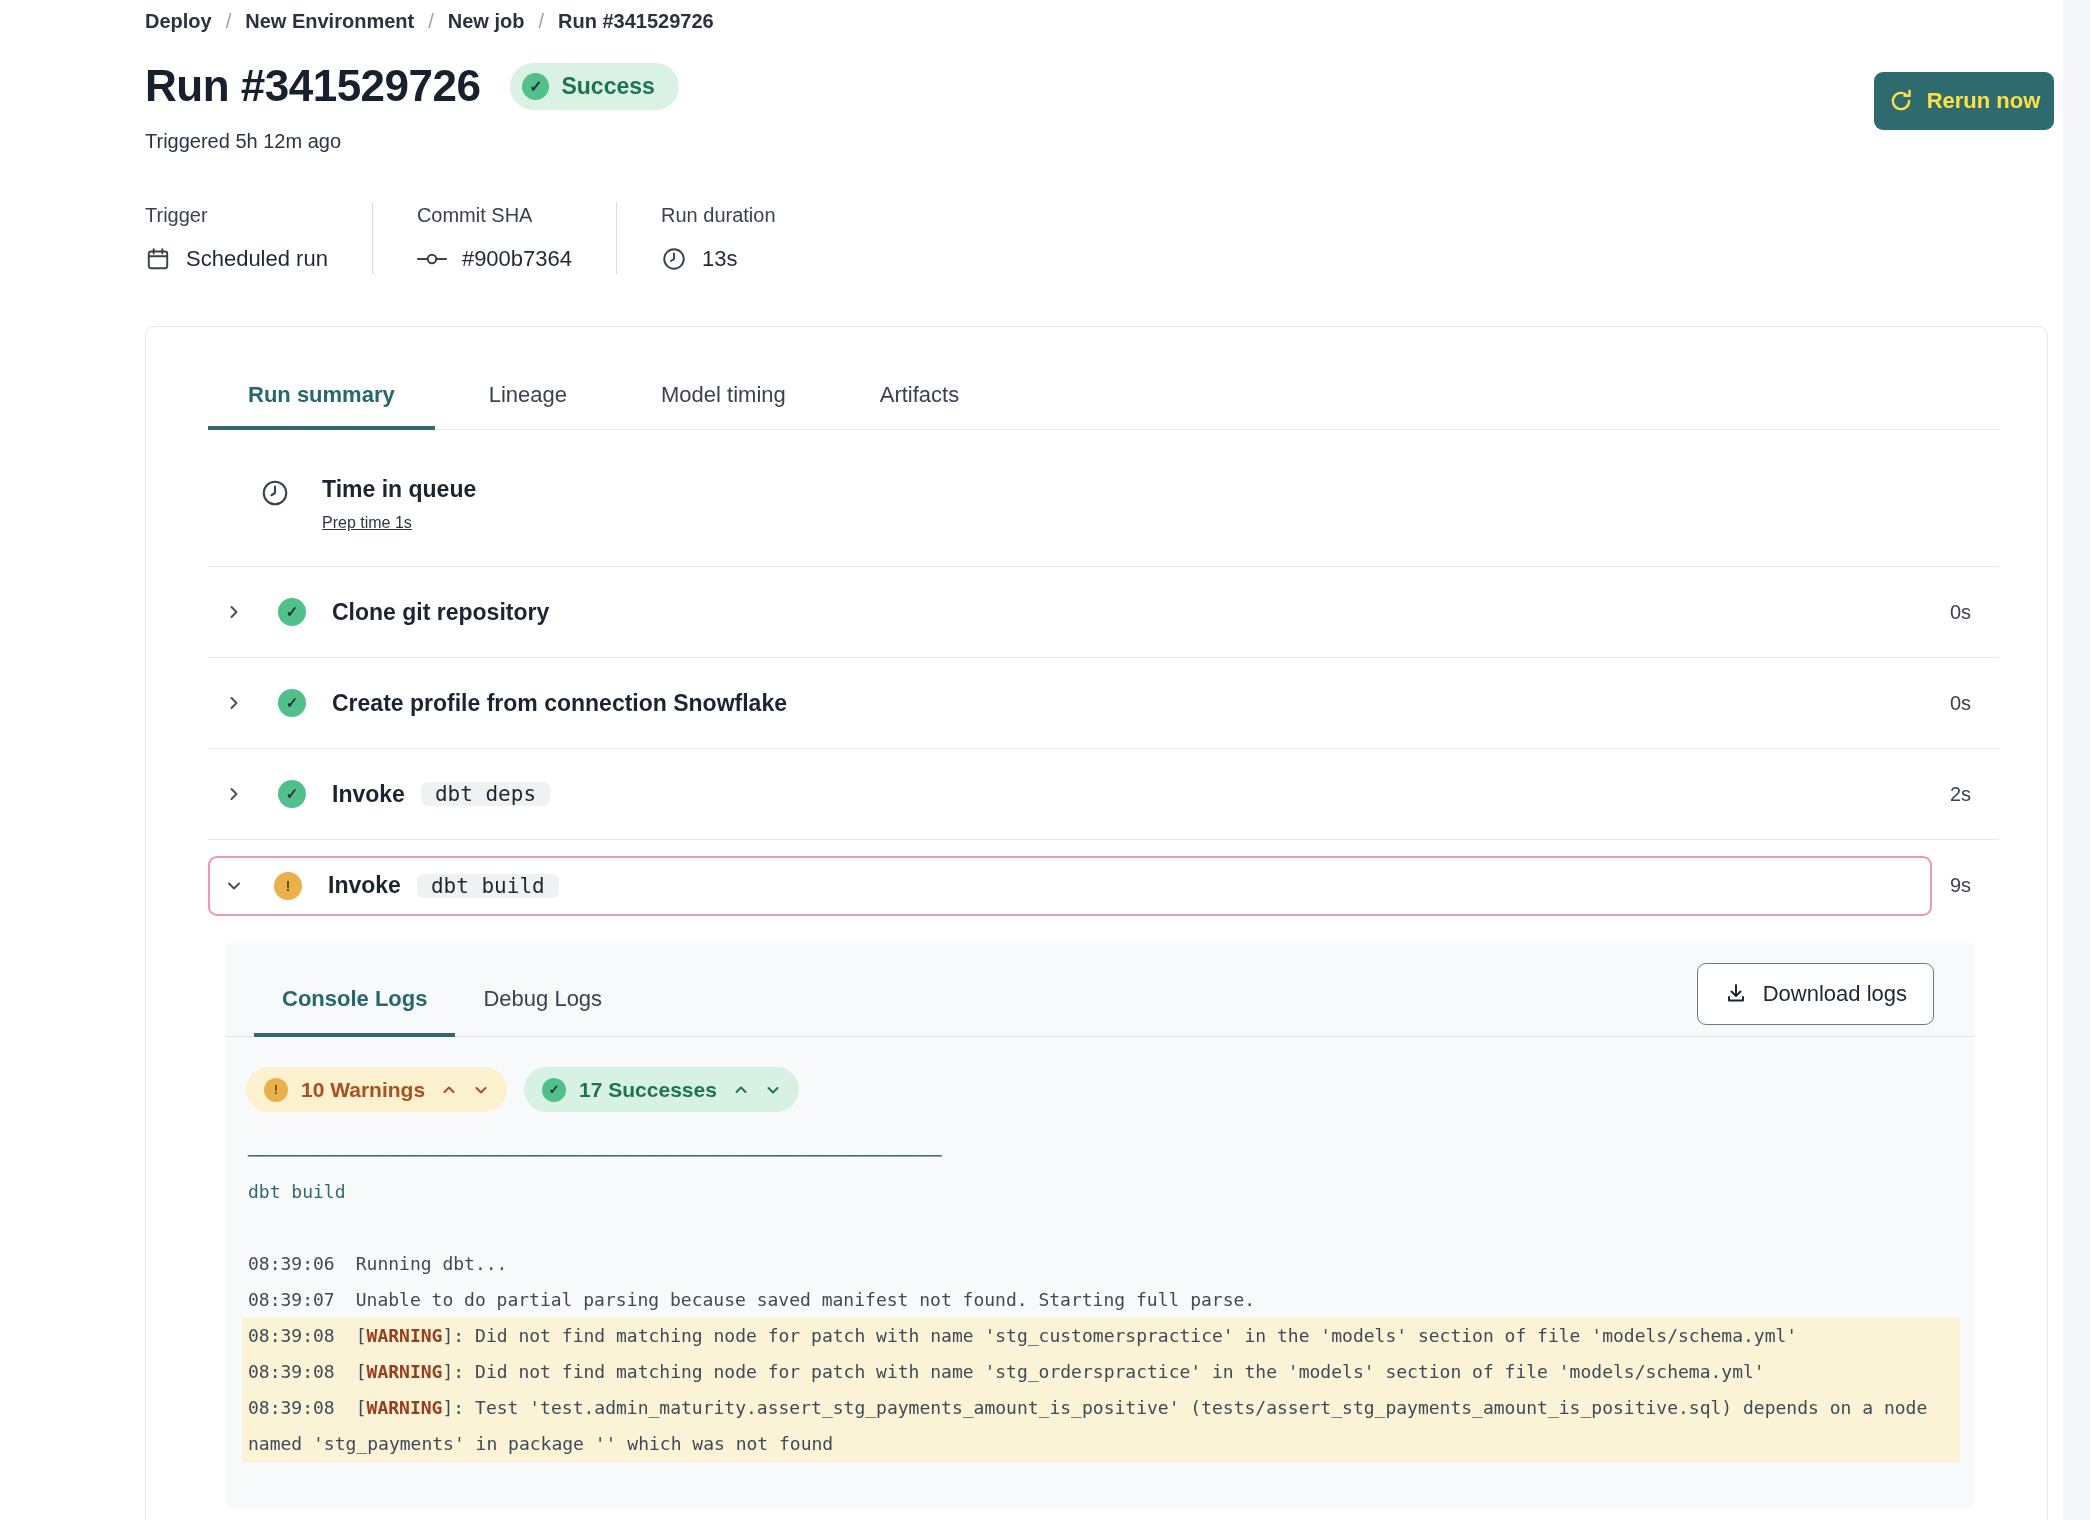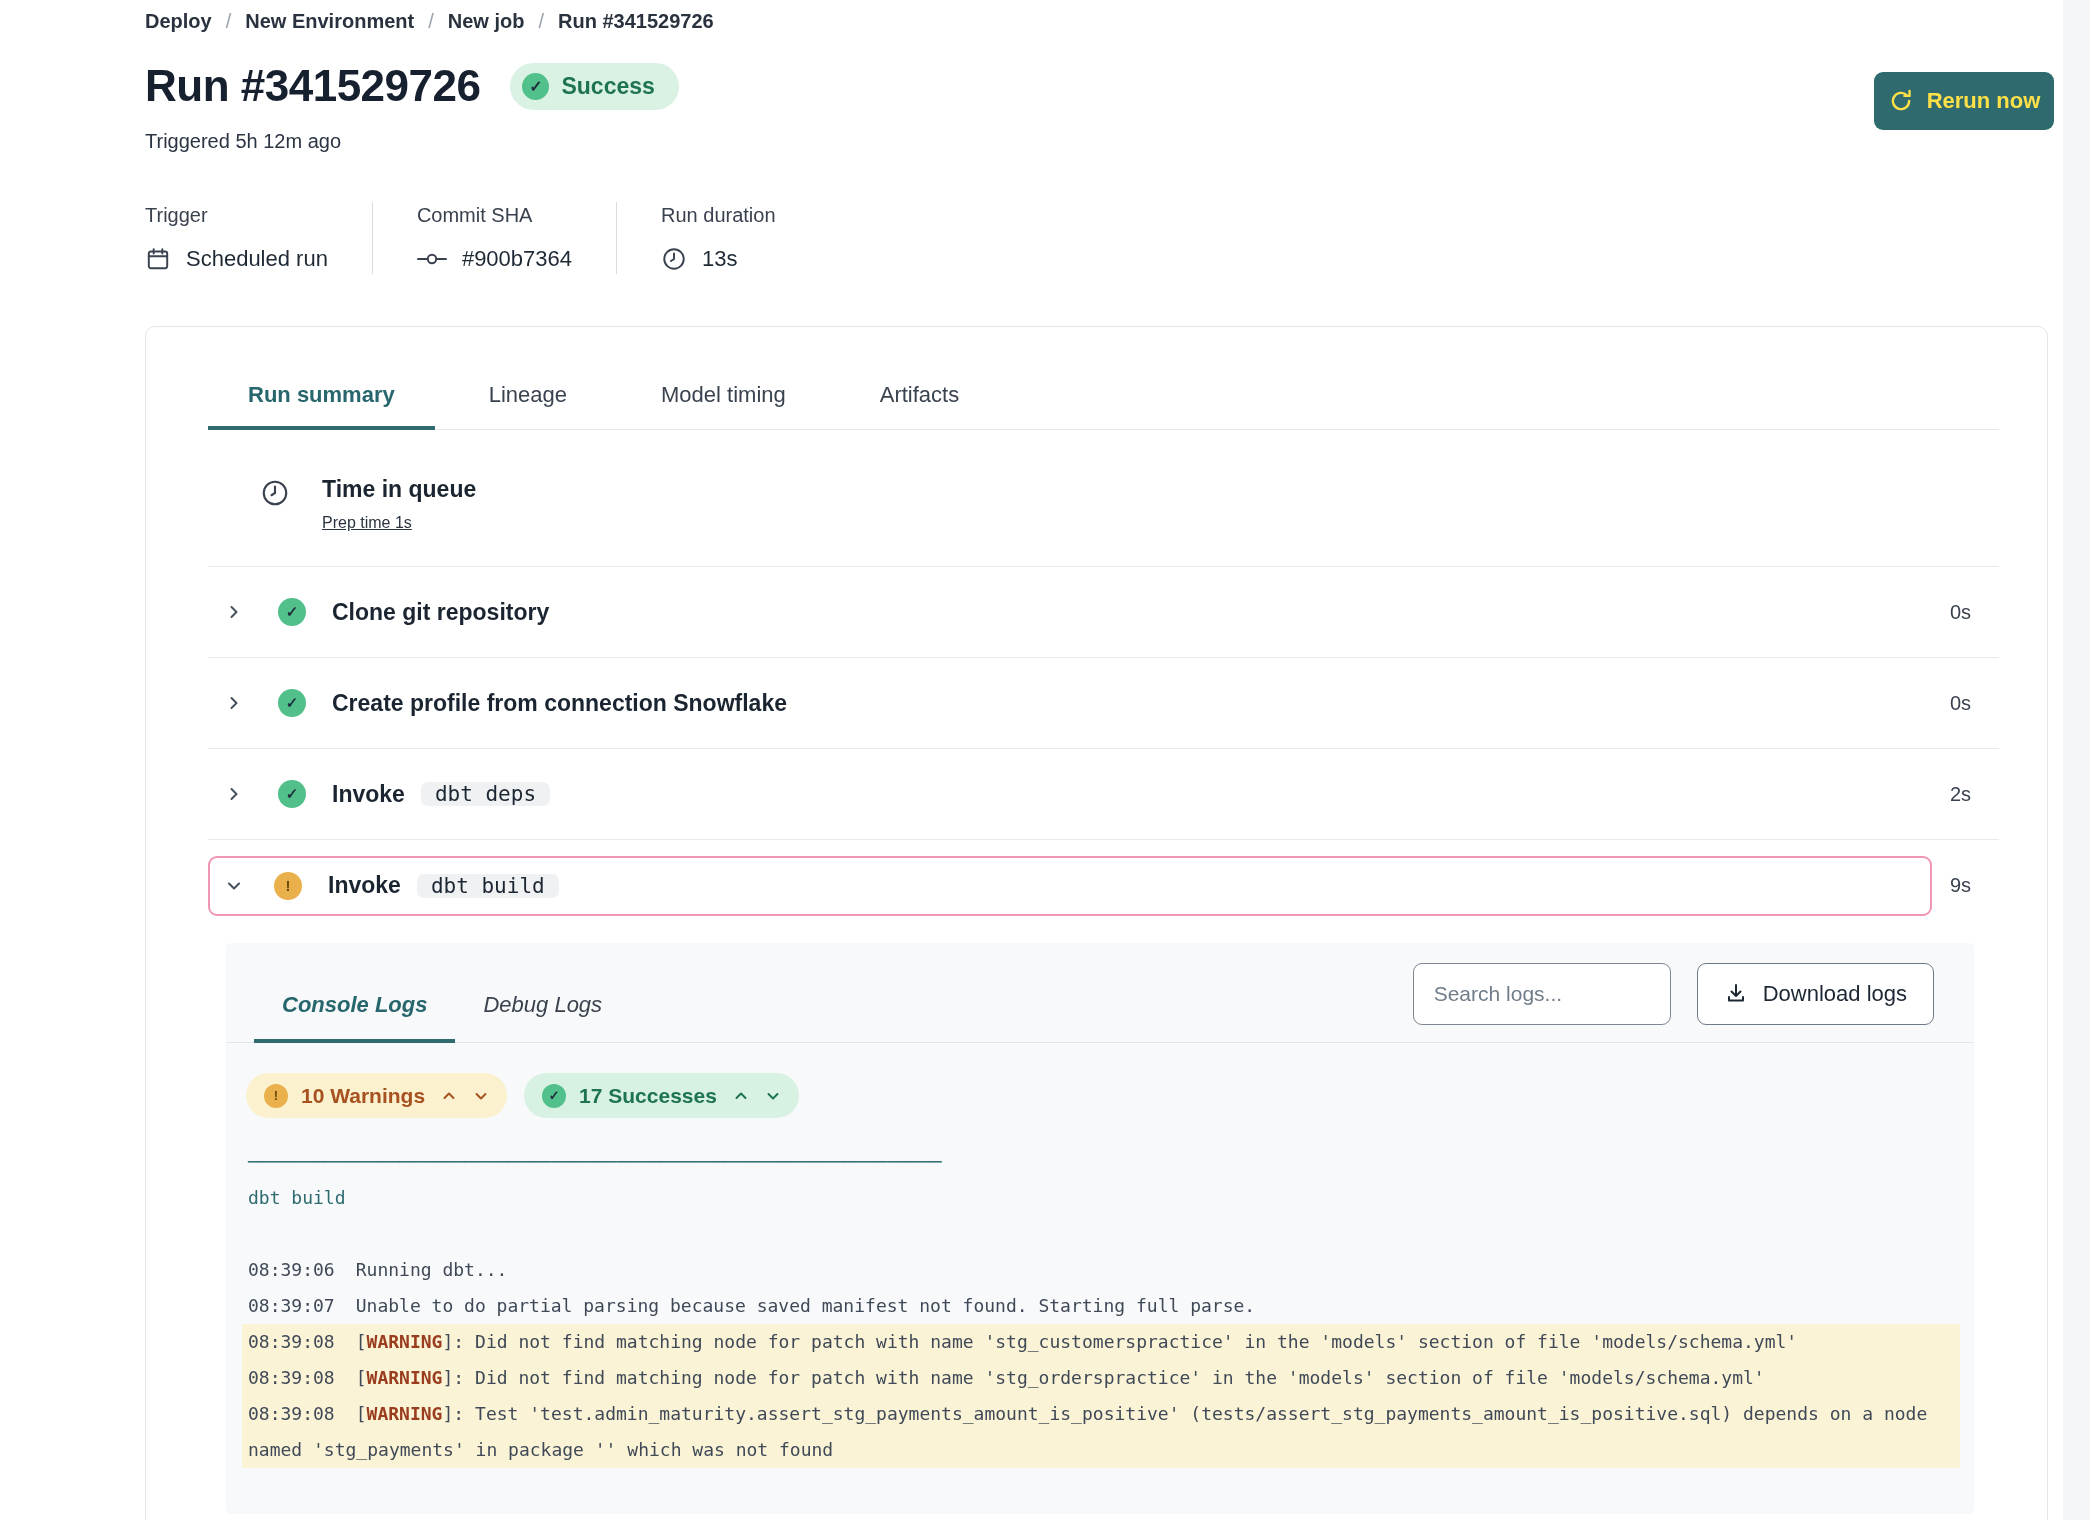--- a/index.html
+++ b/index.html
@@ -65,21 +65,21 @@
   .code-chip { margin-left:16px; font-family:"DejaVu Sans Mono", monospace; font-size:21px; color:#1c2733; background:#f0f1f3; border-radius:7px; padding:0 14px; }
   .step-duration { margin-left:auto; font-size:20px; color:#39424e; }
 
   .selected-wrap { height:91px; display:flex; align-items:center; padding-right:28px; }
   .selected-box { flex:1; height:60px; border:2px solid #f095b5; border-radius:9px; display:flex; align-items:center; padding:0 16px; margin-right:18px; background:#fff; cursor:pointer; }
   .selected-box .chev { margin-right:32px; }
 
   
   .log-panel { margin:12px 25px 0 18px; background:#f8f9fa; border-radius:5px; padding-bottom:46px; }
   .log-header { display:flex; justify-content:space-between; align-items:flex-start; padding:20px 40px 0 28px; border-bottom:1px solid #e3e6e9; }
-  .log-tabs { display:flex; margin-top:28px;font-style:italic; }
+  .log-tabs { display:flex; margin-top:22px; }
   .log-tab { padding:0 28px 23px 28px; font-size:22px; line-height:28px; color:#39424e; cursor:pointer; }
   .log-tab.active { color:#26666c; font-weight:700; border-bottom:4px solid #2f6a6f; margin-bottom:-1px; padding-bottom:19px; }
   .log-controls { display:flex; gap:26px; }
   .search-input { width:258px; height:62px; border:1.5px solid #7d8794; border-radius:9px; background:#fff; padding:0 20px; font-size:21px; font-family:inherit; color:#1c2733; }
   .search-input::placeholder { color:#717d8a; }
   .download-btn { height:62px; background:#fff; border:1.5px solid #6f7a88; border-radius:9px; padding:0 26px; display:flex; align-items:center; gap:15px; font-size:22px; color:#1c2733; font-family:inherit; cursor:pointer; }
 
   .badge-row { display:flex; gap:17px; margin:30px 0 0 20px; }
   .log-pill { display:flex; align-items:center; gap:13px; height:45px; border-radius:23px; padding:0 18px; }
   .log-pill.warn { background:#fbf1cf; color:#a6511f; }
@@ -243,21 +243,20 @@
       <span class="step-duration">9s</span>
     </div>
 
     <div class="log-panel">
       <div class="log-header">
         <div class="log-tabs">
           <div class="log-tab active">Console Logs</div>
           <div class="log-tab">Debug Logs</div>
         </div>
         <div class="log-controls">
-          <input class="search-input" type="text" placeholder="Search logs..." style="">
           <button class="download-btn">
             <span>
               <svg width="24" height="24" viewBox="0 0 24 24" fill="none" stroke="currentColor" stroke-width="2" stroke-linecap="round" stroke-linejoin="round">
                 <path d="M12 3v10"></path>
                   <path d="M7.5 9.5 12 14l4.5-4.5"></path>
                   <path d="M5 15v3.5h14V15"></path>
               </svg>
             </span>
             <span>Download logs</span>
           </button>

